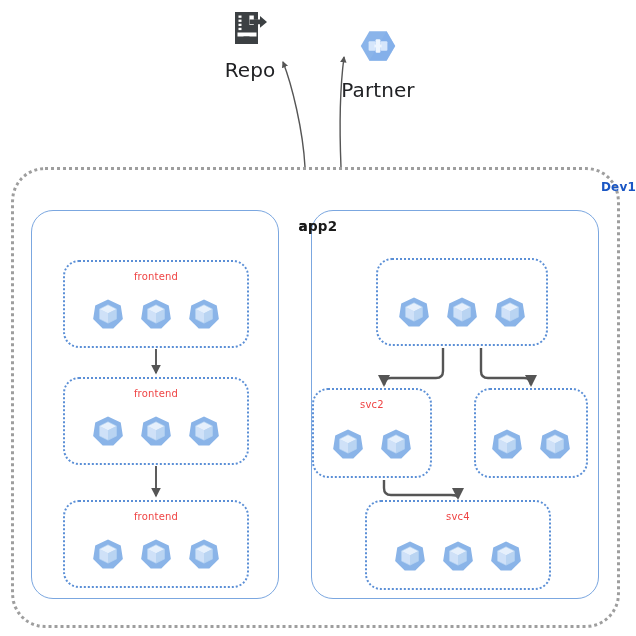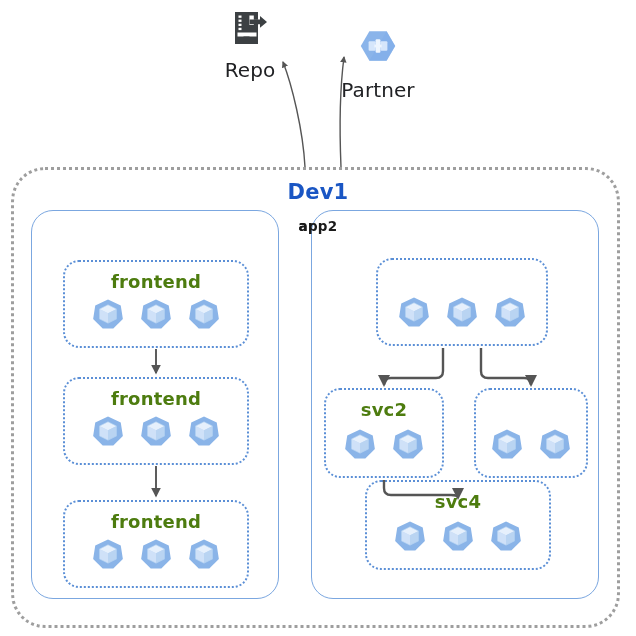--- a/index.html
+++ b/index.html
@@ -50,22 +50,22 @@
     border: 3px dotted #9e9e9e;
     border-radius: 34px;
     box-sizing: border-box;
     background: transparent;
   }
   #cluster-label {
     position: absolute;
     left: 0;
     top: 180px;
     width: 636px;
-    text-align: center;
-    font-size: 21px;
+    text-align: right;
+    font-size: 12px;
     font-weight: bold;
     color: #1a56c4;
     letter-spacing: 0.2px;
   }
 
   
   .app-box {
     position: absolute;
     border: 1.6px solid #7ba7e0;
     border-radius: 22px;
@@ -94,45 +94,45 @@
     border-radius: 16px;
     box-sizing: border-box;
     background: #ffffff;
   }
   .svc-title {
     position: absolute;
     left: 0;
     width: 100%;
     text-align: center;
     top: 9px;
-    font-size: 18px;
-    font-weight: bold;
-    color: #4d7c0f;
+    font-size: 10px;
+    font-weight: normal;
+    color: #ef4444;
     letter-spacing: 0.2px;
   }
   .pod-row {
     position: absolute;
     left: 0;
     width: 100%;
     bottom: 11px;
     display: flex;
     justify-content: center;
     align-items: center;
     gap: 14px;
   }
   .pod-icon { display: block; }
 
   #frontend-box { left: 63px;  top: 260px; width: 186px; height: 88px; }
   #backend-box  { left: 63px;  top: 377px; width: 186px; height: 88px; }
   #database-box { left: 63px;  top: 500px; width: 186px; height: 88px; }
 
   #sv1-box  { left: 376px; top: 258px; width: 172px; height: 88px; }
-  #svc2-box { left: 324px; top: 388px; width: 120px; height: 90px; }
+  #svc2-box { left: 312px; top: 388px; width: 120px; height: 90px; }
   #svc3-box { left: 474px; top: 388px; width: 114px; height: 90px; }
-  #svc4-box { left: 365px; top: 480px; width: 186px; height: 90px; }
+  #svc4-box { left: 365px; top: 500px; width: 186px; height: 90px; }
 
   
   #arrow-layer {
     position: absolute;
     left: 0;
     top: 0;
     width: 636px;
     height: 636px;
     pointer-events: none;
   }

